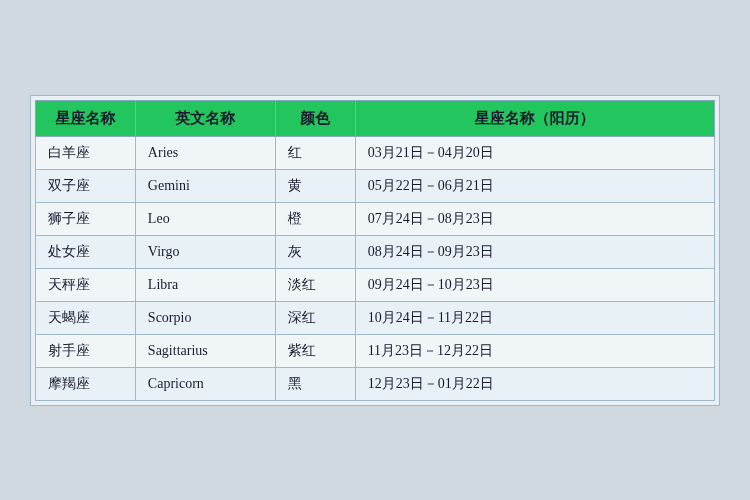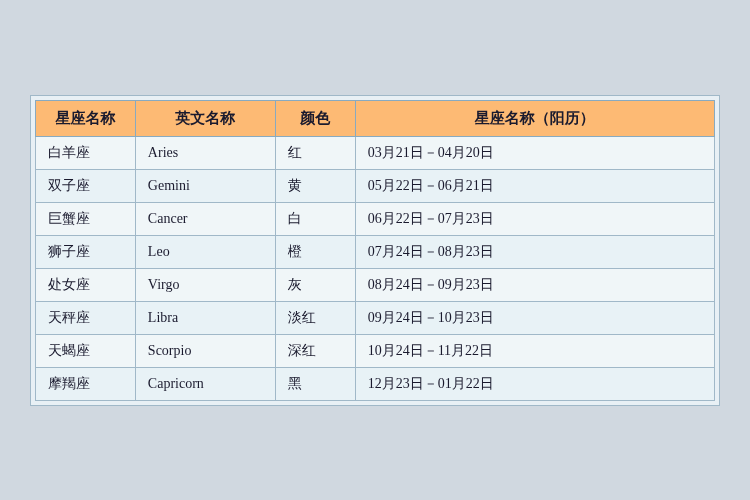--- a/index.html
+++ b/index.html
@@ -23,21 +23,21 @@
       border: 1px solid #a0b8c8;
       padding: 4px;
     }
 
     table {
       border-collapse: collapse;
       width: 680px;
     }
 
     thead tr th {
-      background-color: #fdba74;
+      background-color: #22c55e;
       border: 1px solid #88aac0;
       padding: 8px 12px;
       text-align: center;
       font-size: 15px;
       font-weight: bold;
       color: #1a1a2e;
     }
 
     tbody tr td {
       border: 1px solid #a0b8c8;
@@ -77,26 +77,20 @@
           <td>红</td>
           <td>03月21日－04月20日</td>
         </tr>
         <tr>
           <td>双子座</td>
           <td>Gemini</td>
           <td>黄</td>
           <td>05月22日－06月21日</td>
         </tr>
         <tr>
-          <td>巨蟹座</td>
-          <td>Cancer</td>
-          <td>白</td>
-          <td>06月22日－07月23日</td>
-        </tr>
-        <tr>
           <td>狮子座</td>
           <td>Leo</td>
           <td>橙</td>
           <td>07月24日－08月23日</td>
         </tr>
         <tr>
           <td>处女座</td>
           <td>Virgo</td>
           <td>灰</td>
           <td>08月24日－09月23日</td>
@@ -107,20 +101,26 @@
           <td>淡红</td>
           <td>09月24日－10月23日</td>
         </tr>
         <tr>
           <td>天蝎座</td>
           <td>Scorpio</td>
           <td>深红</td>
           <td>10月24日－11月22日</td>
         </tr>
         <tr>
+          <td>射手座</td>
+          <td>Sagittarius</td>
+          <td>紫红</td>
+          <td>11月23日－12月22日</td>
+        </tr>
+        <tr>
           <td>摩羯座</td>
           <td>Capricorn</td>
           <td>黑</td>
           <td>12月23日－01月22日</td>
         </tr>
       </tbody>
   </table>
 </div>
 
 </body></html>

